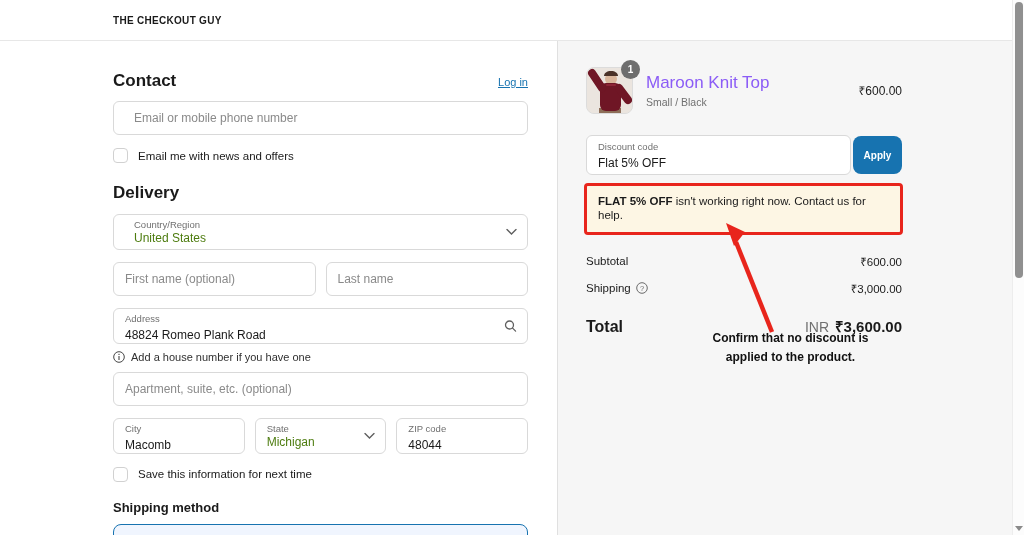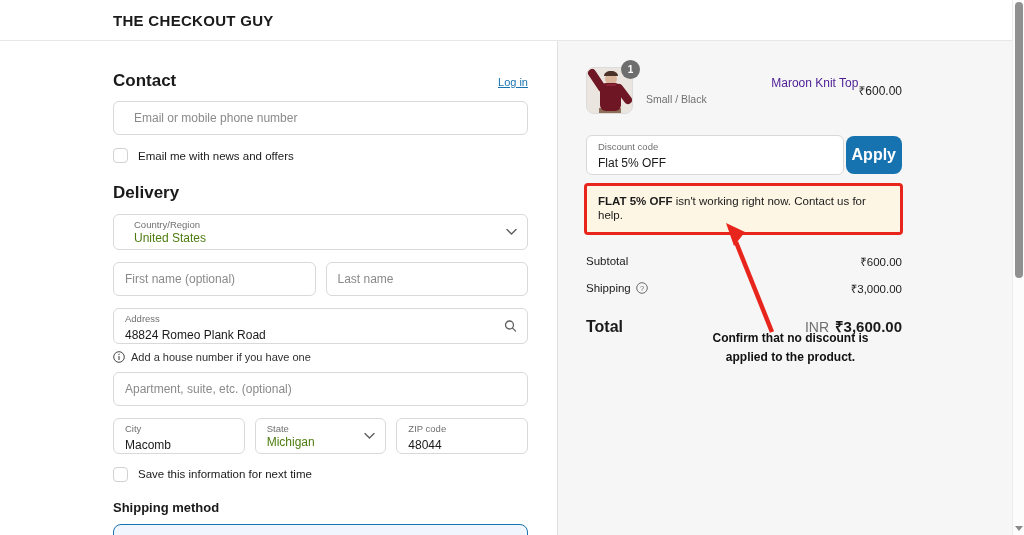--- a/index.html
+++ b/index.html
@@ -11,21 +11,21 @@
     color: #1a1a1a;
     position: relative;
   }
 
   
   .header {
     height: 41px; background: #fff; border-bottom: 1px solid #e7e7e7;
     display: flex; align-items: center; position: relative; z-index: 2;
   }
   .store-name {
-    margin-left: 113px; font-size: 15px; font-weight: bold;
+    margin-left: 113px; font-size: 10px; font-weight: bold;
     letter-spacing: .3px; color: #1a1a1a;
   }
 
   
   .content { display: flex; height: 494px; }
   .left-col {
     width: 557px; flex: 0 0 557px; background: #fff;
     padding: 30px 29px 0 113px;
   }
   .right-col {
@@ -92,29 +92,29 @@
   .product-thumb {
     width: 47px; height: 47px; border-radius: 8px; border: 1px solid #dcdcdc;
     background: #ebe5df; overflow: hidden; display: block;
   }
   .qty-badge {
     position: absolute; top: -7px; right: -7px; width: 19px; height: 19px;
     border-radius: 50%; background: rgba(102,102,102,.95); color: #fff;
     font-size: 10px; font-weight: bold; display: flex; align-items: center; justify-content: center;
   }
   .product-info { flex: 1; }
-  .product-title { font-size: 12px; color: #4c1d95; text-align: right; }
+  .product-title { font-size: 17px; color: #8b5cf6; }
   .product-variant { font-size: 10.5px; color: #707070; margin-top: 3px; }
   .product-price { font-size: 12px; color: #1a1a1a; }
 
   .discount-row { display: flex; gap: 2px; margin-top: 21px; align-items: stretch; }
   .discount-field { flex: 1; height: 40px; padding-top: 5px; }
   .apply-btn {
     flex: 0 0 49px; height: 38px; margin-top: 1px; border: none; border-radius: 8px;
-    background: #1773b0; color: #fff; font-size: 16px; font-weight: bold;
+    background: #1773b0; color: #fff; font-size: 10px; font-weight: bold;
     font-family: inherit; cursor: pointer;
   }
 
   .error-highlight {
     margin-top: 8px; border: 3px solid #e8251c; border-radius: 4px;
     width: 319px; margin-left: -2px;
   }
   .error-banner {
     background: #fdf6e4; border-radius: 2px; padding: 9px 11px;
     font-size: 11.5px; color: #1a1a1a; line-height: 1.2;

